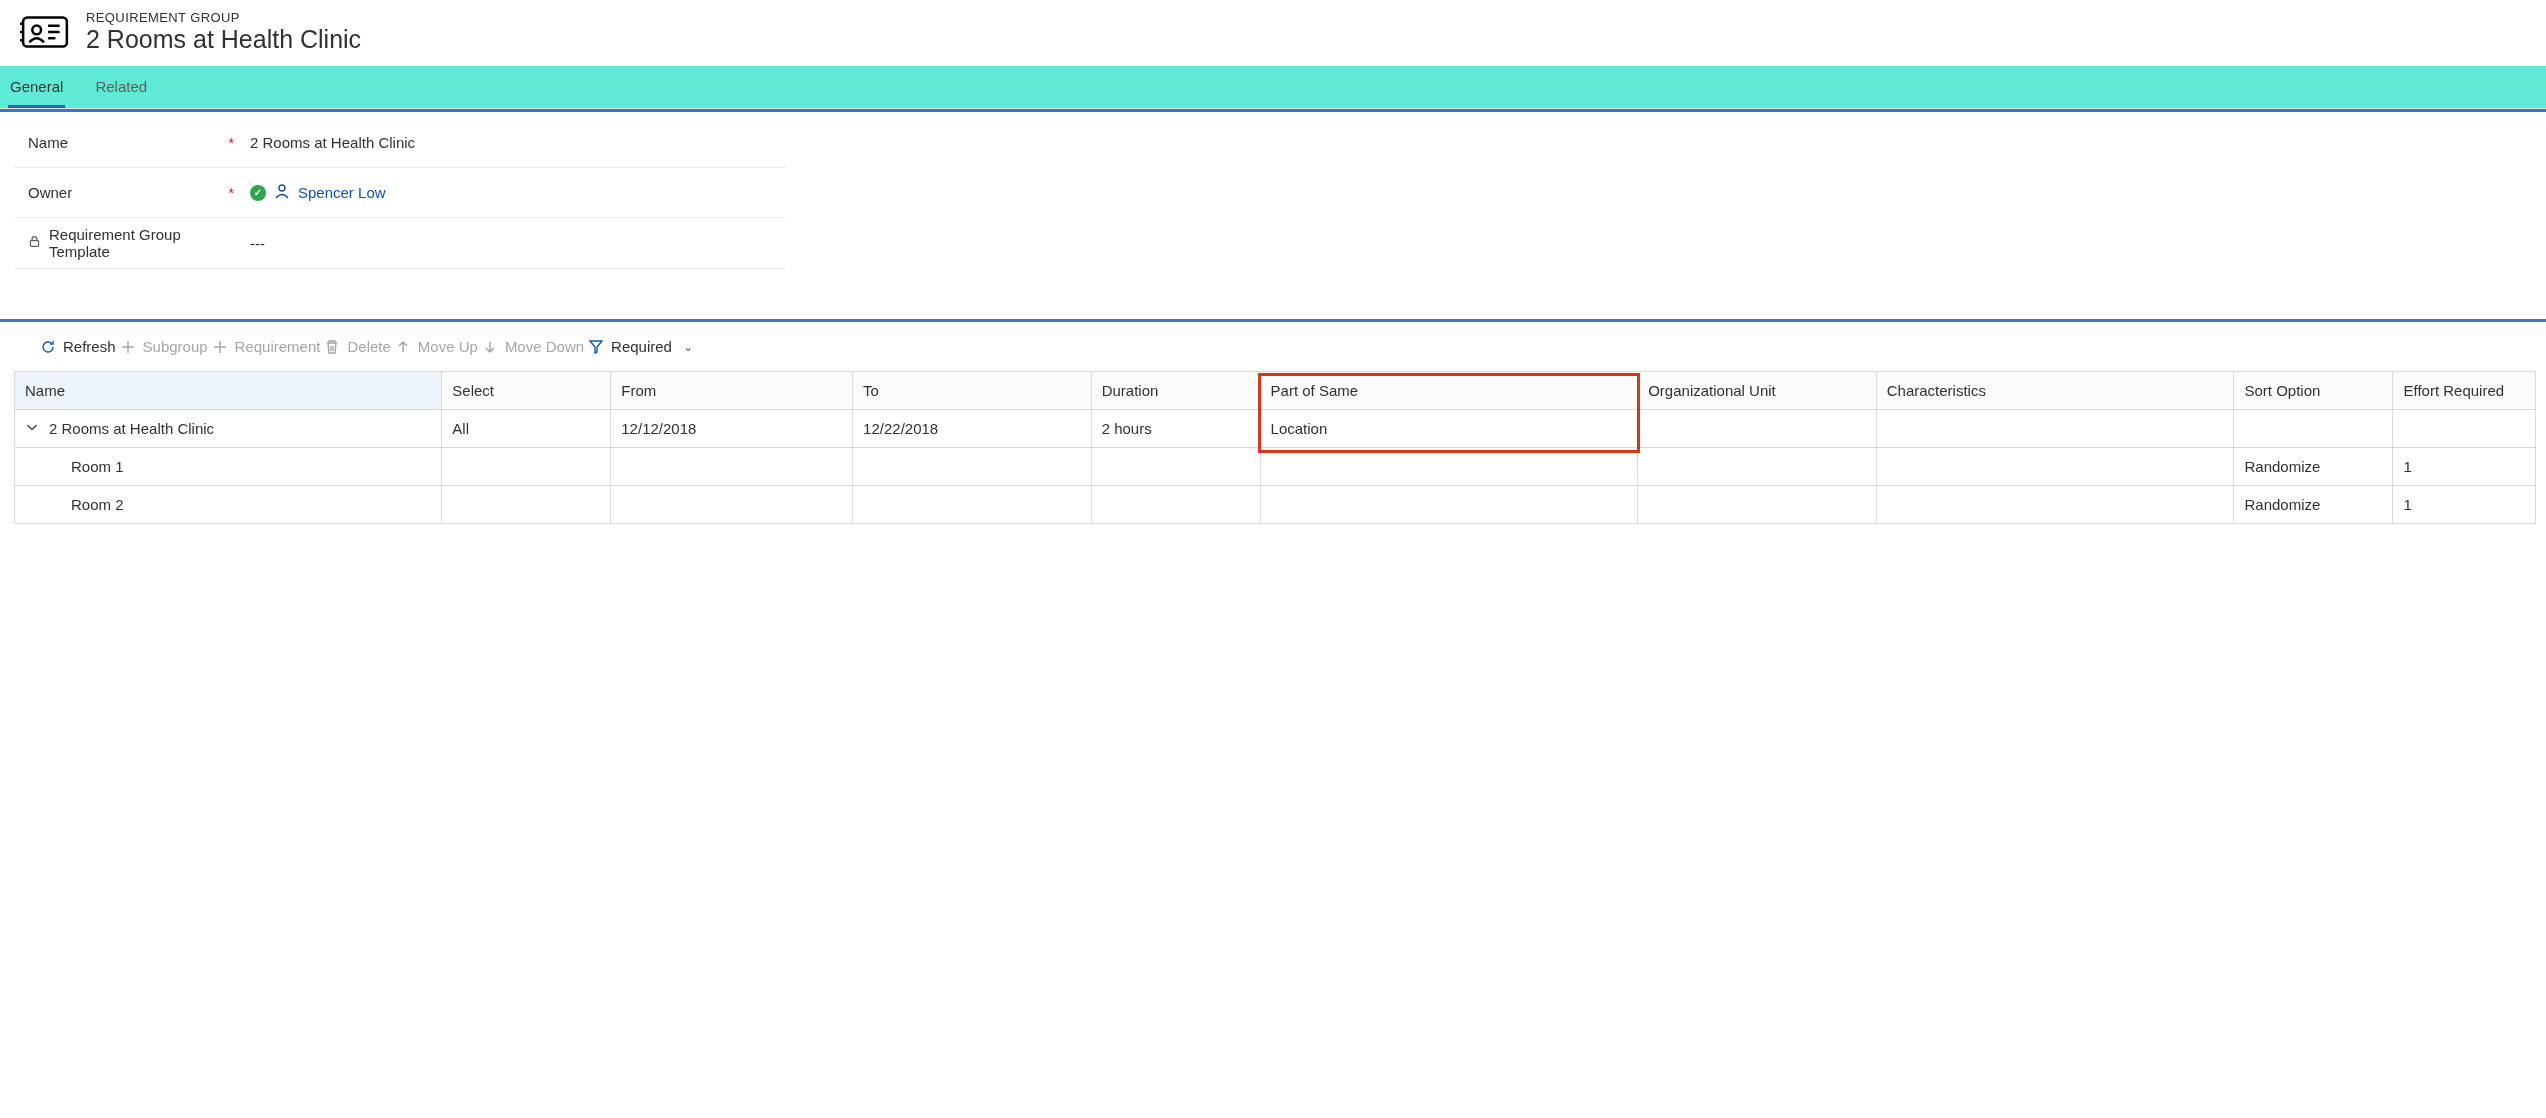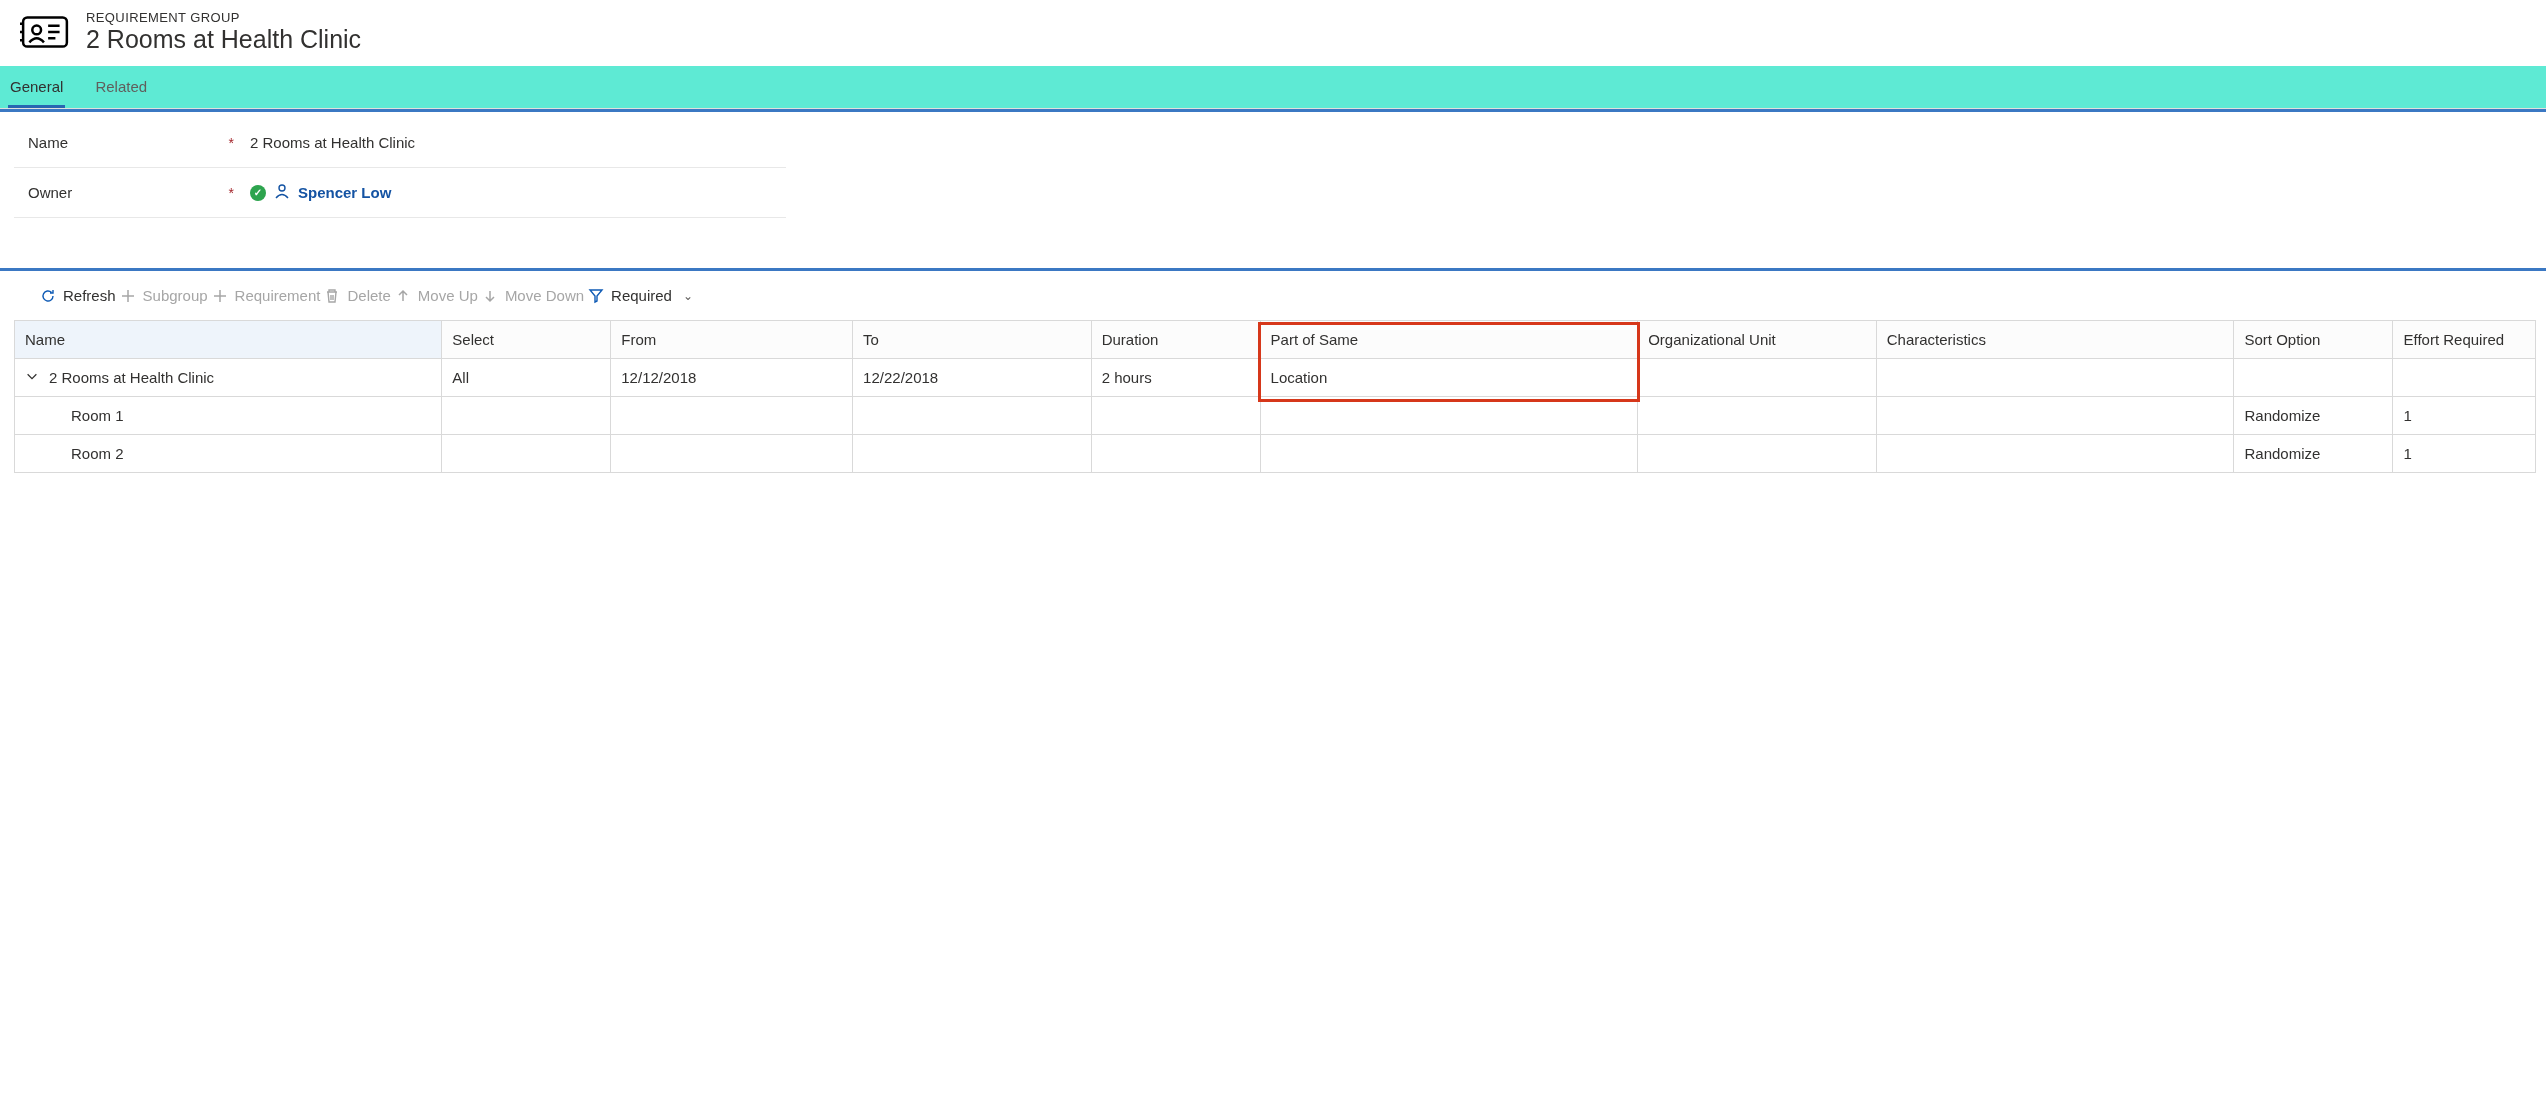--- a/index.html
+++ b/index.html
@@ -89,21 +89,21 @@
   }
   .field-value {
     flex: 1;
     font-size: 15px;
     padding-left: 16px;
     display: flex;
     align-items: center;
     gap: 8px;
   }
   .lock-icon { font-size: 14px; color: #605e5c; }
-  .owner-link { color: #1453a3; font-weight: 700; }
+  .owner-link { color: #1453a3; font-weight: 400; }
   .check-badge {
     width: 16px; height: 16px; border-radius: 50%;
     background: #2da44e; display:inline-flex; align-items:center; justify-content:center;
     color:#fff; font-size:10px; font-weight:bold;
   }
   .person-icon { color:#1453a3; }
 
   
   .grid-section {
     margin-top: 22px;
@@ -224,20 +224,33 @@
       <span class="person-icon">
         <svg width="16" height="16" viewBox="0 0 16 16" fill="none" stroke="#1453a3" stroke-width="1.4">
           <circle cx="8" cy="5" r="3"></circle>
             <path d="M2 15q6-7 12 0"></path>
         </svg>
       </span>
       <span class="owner-link">Spencer Low</span>
     </div>
   </div>
 
+  <div class="form-field">
+    <div class="field-label-wrap">
+      <span class="lock-icon">
+        <svg width="13" height="13" viewBox="0 0 16 16" fill="none" stroke="#605e5c" stroke-width="1.5">
+          <rect x="3" y="7" width="10" height="7" rx="1"></rect>
+            <path d="M5 7V5a3 3 0 0 1 6 0v2"></path>
+        </svg>
+      </span>
+      <span style="max-width:160px; white-space:normal;">Requirement Group Template</span>
+    </div>
+    <span class="field-required"></span>
+    <div class="field-value">---</div>
+  </div>
 
 </div>
 
 <div class="grid-section pos-wrap">
 
   <div class="toolbar">
     <button class="tool-btn">
       <svg viewBox="0 0 16 16" width="16" height="16" fill="none" stroke="#0f5bb5" stroke-width="1.4">
         <path d="M13 8a5 5 0 1 1-1.6-3.7M13 2v3h-3"></path>
       </svg>

